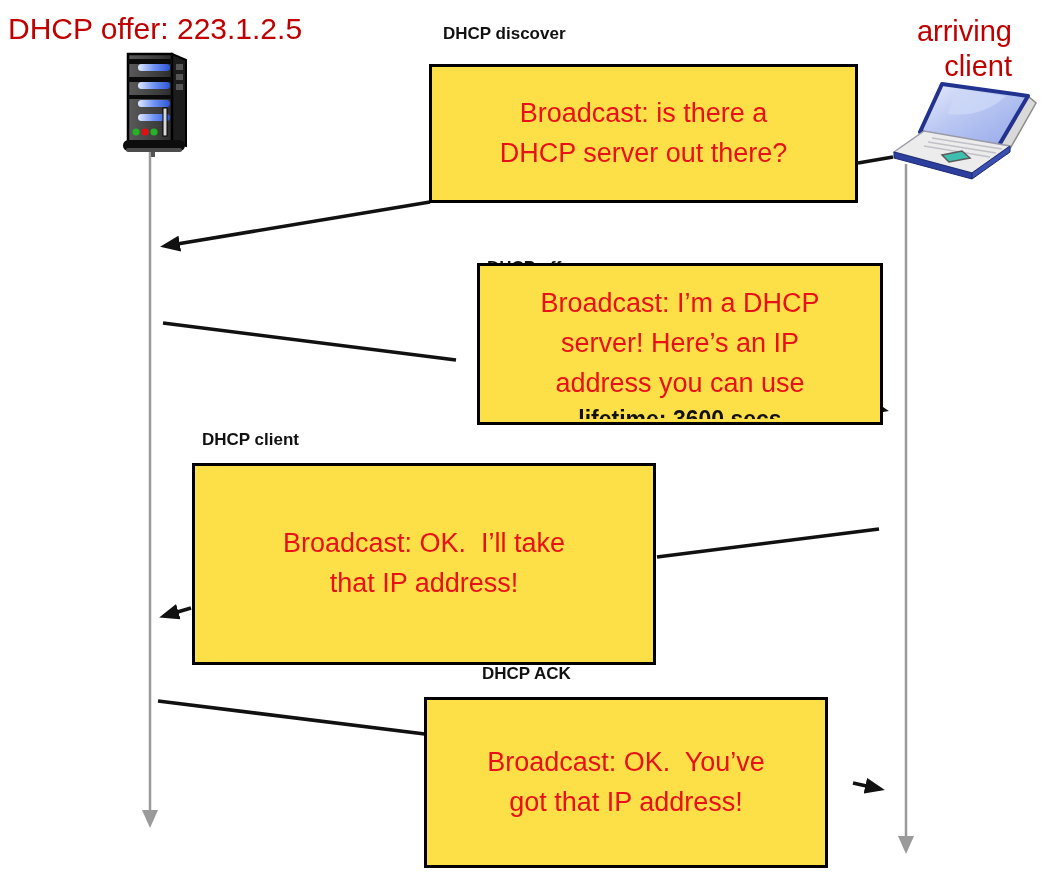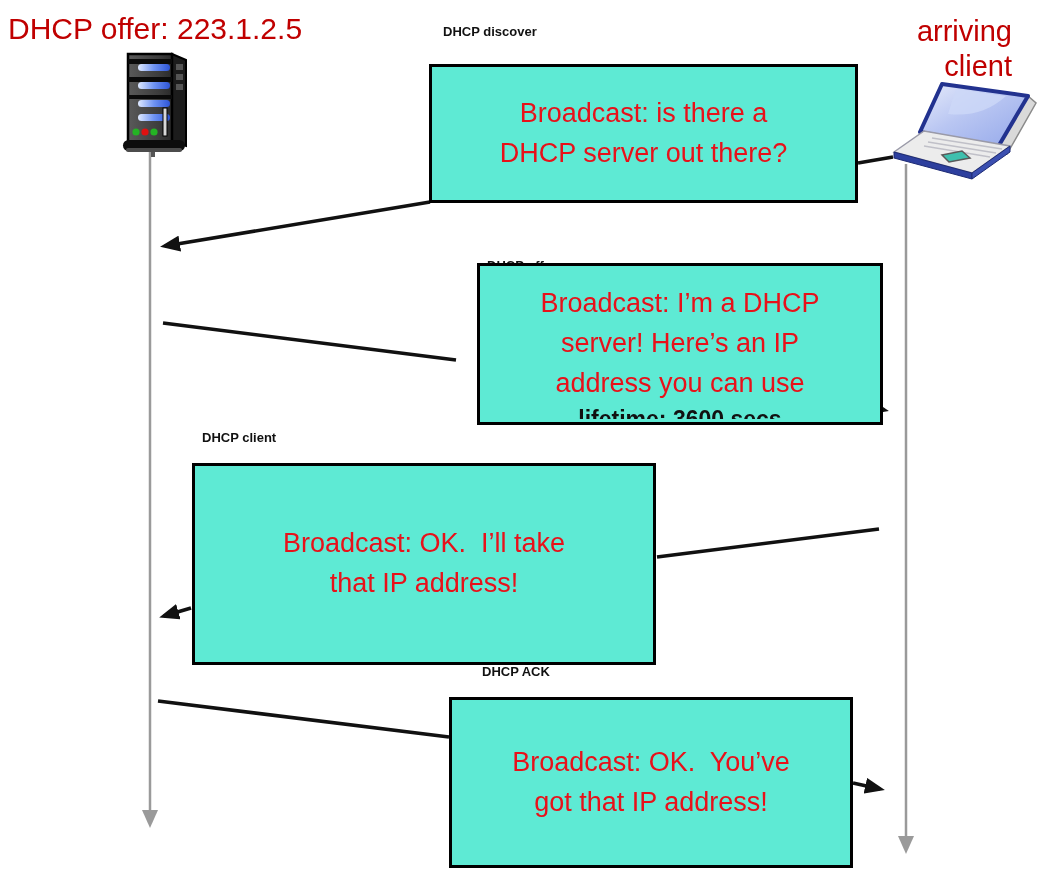--- a/index.html
+++ b/index.html
@@ -41,51 +41,51 @@
   #lines {
     left: 0; top: 0;
     width: 1054px; height: 888px;
   }
   .lifeline { stroke: #9a9a9a; stroke-width: 2.5; fill: none; }
   .lifeline-head { fill: #9a9a9a; stroke: none; }
   .msgline { stroke: #111111; stroke-width: 3.6; fill: none; }
 
   
   .msg-label {
-    font-size: 13px;
+    font-size: 17px;
     font-weight: bold;
     color: #111111;
     white-space: pre;
   }
   .label-discover { left: 443px; top: 24px; }
   .label-offer    { left: 487px; top: 230px; margin-top: 28px; }
   .label-request  { left: 202px; top: 430px; }
   .label-ack      { left: 482px; top: 664px; }
 
   
   .msg-box {
     box-sizing: border-box;
-    background: #5eead4;
+    background: #fde047;
     border: 3px solid #000000;
     display: flex;
     align-items: center;
     justify-content: center;
     text-align: center;
     z-index: 2;
   }
   .msg-text {
     font-size: 27px;
     line-height: 1.48;
     color: #e8111a;
     white-space: pre-wrap;
   }
   .box-discover { left: 429px; top: 64px;  width: 429px; height: 139px; }
   .box-offer    { left: 456px; top: 263px; width: 406px; height: 162px; margin-left: 21px; }
   .box-request  { left: 192px; top: 463px; width: 464px; height: 202px; }
-  .box-ack      { left: 449px; top: 697px; width: 404px; height: 171px; }
+  .box-ack      { left: 424px; top: 697px; width: 404px; height: 171px; }
 
   
   .clipped-note {
     position: absolute;
     left: 0; right: 0; bottom: 3px;
     height: 13px;
     overflow: hidden;
     text-align: center;
   }
   .clipped-note span {

